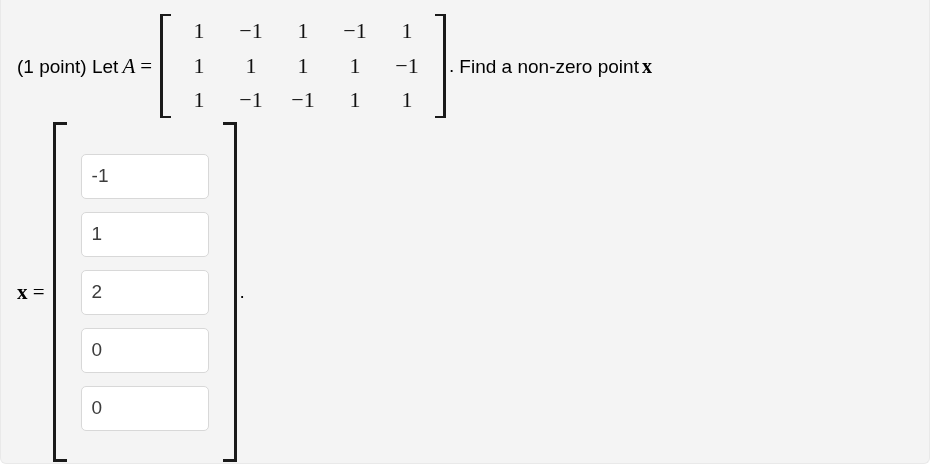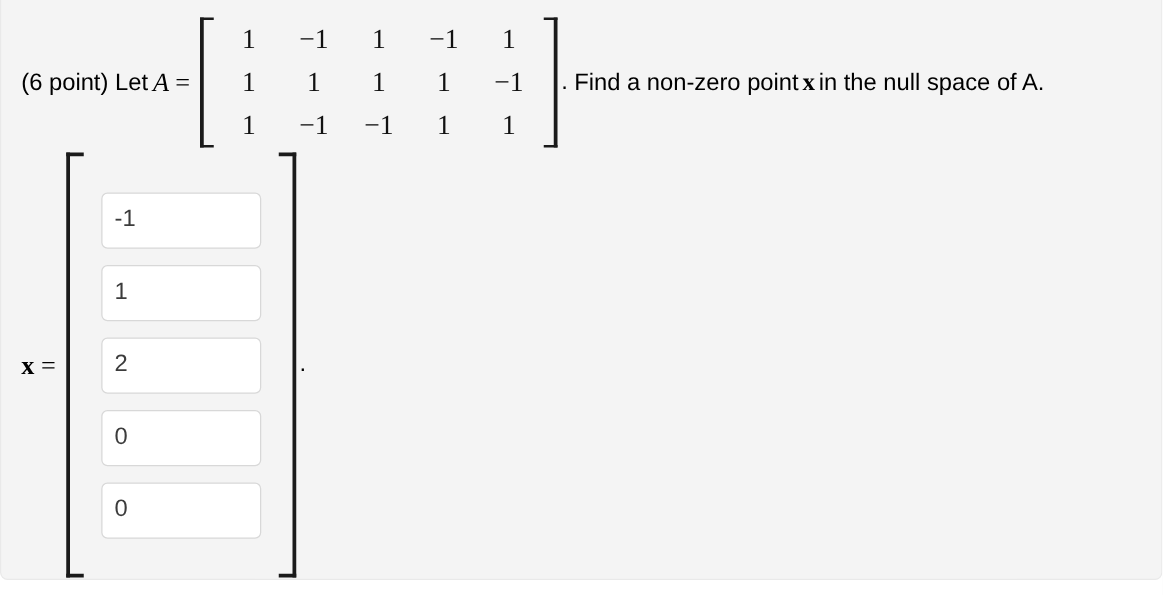--- a/index.html
+++ b/index.html
@@ -157,21 +157,21 @@
     padding-left: 3px;
   }
 </style>
 </head>
 <body>
 
 <div id="problem-panel">
 
   <div id="statement-row">
 
-    <span class="stmt-text">(6 point) Let</span>
+    <span class="stmt-text">(1 point) Let</span>
 
     <span class="math-italic">A</span>
 
     <span class="math-eq">=</span>
 
     <span id="matrix-a">
       <span class="mbracket left"></span>
       <span id="matrix-a-grid">
         <span class="mcell">1</span>
         <span class="mcell">−1</span>
@@ -193,21 +193,20 @@
       </span>
       <span class="mbracket right"></span>
     </span>
 
     <span class="trailing-dot">.</span>
 
     <span class="stmt-text">Find a non-zero point</span>
 
     <span class="math-bold-x">x</span>
 
-    <span class="stmt-text">in the null space of A.</span>
   </div>
 
   <div id="answer-row">
 
     <span id="x-equals-label"><span class="bx">x</span> <span>=</span></span>
 
     <div id="vector-group">
       <span class="vbracket left"></span>
 
       <div id="vector-inputs">

